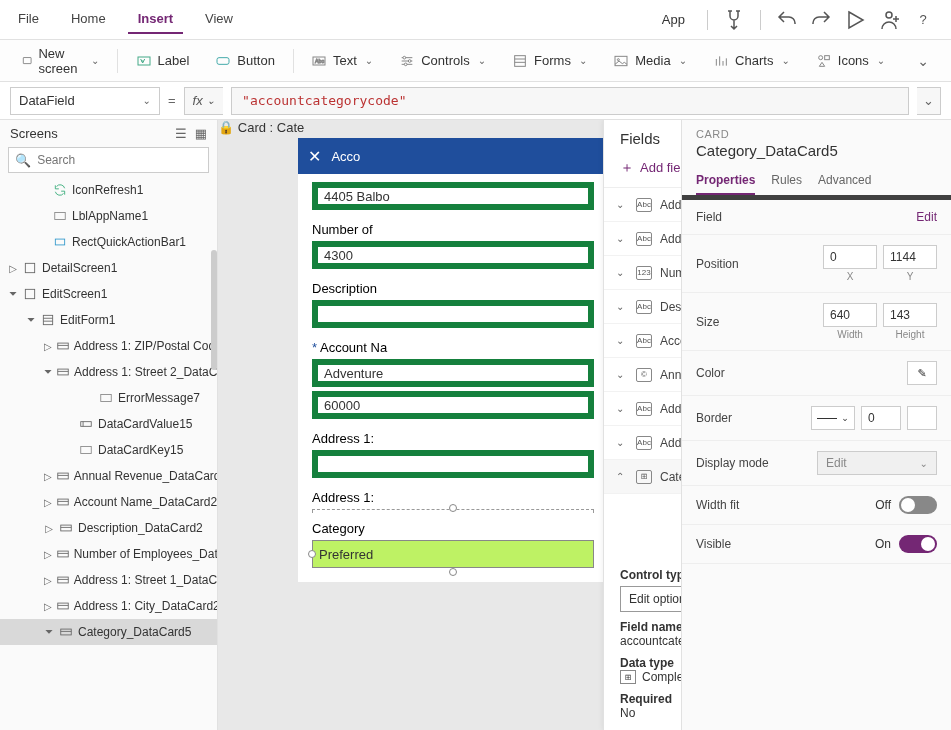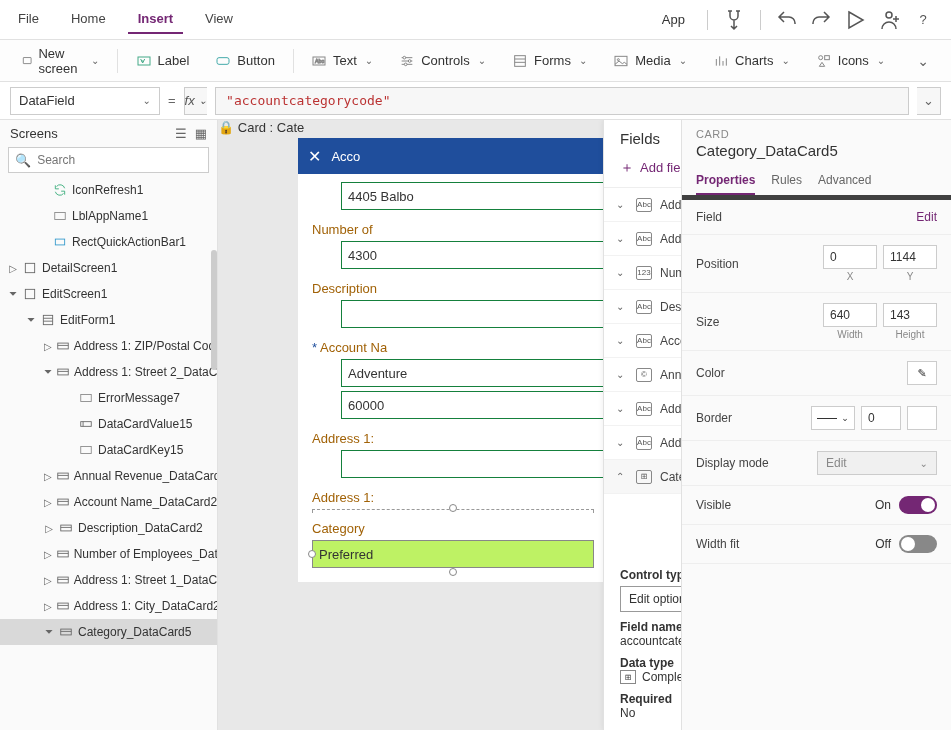--- a/index.html
+++ b/index.html
@@ -16,21 +16,21 @@
 
 .ribbon { display: flex; align-items: center; height: 42px; border-bottom: 1px solid #e1e1e1; padding: 0 12px; gap: 6px; background: #fdfdfd; }
 .ribbon-item { display: flex; align-items: center; gap: 6px; padding: 4px 10px; color: #333; cursor: pointer; }
 .ribbon-item svg { width: 16px; height: 16px; }
 .ribbon .chev { font-size: 10px; color: #666; margin-left: 2px; }
 .ribbon .sep { width: 1px; height: 24px; background: #e1e1e1; margin: 0 2px; }
 
 .formula-bar { display: flex; align-items: center; height: 38px; border-bottom: 1px solid #e1e1e1; padding: 0 10px; gap: 8px; }
 .formula-bar .prop-select { display: flex; align-items: center; justify-content: space-between; width: 150px; height: 28px; border: 1px solid #ccc; padding: 0 8px; background: #fff; }
 .formula-bar .eq { color: #666; }
-.formula-bar .fx { display: flex; align-items: center; gap: 4px; padding: 0 0; height: 28px; border: 1px solid #ccc; border-right: none; font-style: italic; color: #555; background:#f7f7f7;}
+.formula-bar .fx { display: flex; align-items: center; gap: 4px; padding: 0 8px; height: 28px; border: 1px solid #ccc; border-right: none; font-style: italic; color: #555; background:#f7f7f7;}
 .formula-bar .fx .chev { font-size: 10px; }
 .formula-bar .expr { flex: 1; height: 28px; border: 1px solid #ccc; padding: 0 10px; display: flex; align-items: center; font-family: Consolas, monospace; color: #b33; background:#f7f7f7; }
 .formula-bar .expand { width: 24px; height: 28px; border: 1px solid #ccc; border-left: none; display:flex; align-items:center; justify-content:center; color:#666; background:#f7f7f7;}
 
 .main { display: flex; height: calc(730px - 40px - 42px - 38px); }
 
 .left-panel { width: 218px; border-right: 1px solid #e1e1e1; background: #fafafa; display: flex; flex-direction: column; position:relative;}
 .left-panel .hdr { display: flex; align-items: center; justify-content: space-between; padding: 6px 10px; font-size: 13px; color: #333; }
 .left-panel .hdr .icons { display: flex; gap: 8px; color: #666; }
 .left-panel .search { margin: 0 8px 4px 8px; height: 26px; border: 1px solid #ccc; display: flex; align-items: center; padding: 0 6px; gap: 6px; color: #888; background: #fff; }
@@ -41,23 +41,23 @@
 .tree .arrow { width: 10px; font-size: 10px; color: #666; text-align:center; }
 .tree .ticon { width: 16px; height: 16px; display:flex; align-items:center; justify-content:center; color: #666; }
 .tree .ticon svg { width: 14px; height: 14px; }
 .left-panel .track { position: absolute; right: 0; top: 130px; width: 6px; height: 120px; background: #ccc; border-radius: 3px; }
 
 .canvas { flex: 1; background: #e8e8e8; position: relative; overflow: hidden; }
 .form-card { position: absolute; left: 80px; top: 18px; width: 310px; background: #fff; font-size: 13px; }
 .form-card .title { background: #1f4e9c; color: #fff; height: 36px; display: flex; align-items: center; padding: 0 10px; gap: 10px; overflow:hidden;}
 .form-card .title .x { font-size: 16px; }
 .form-card .body { padding: 0 14px 14px 14px; }
-.form-card .lbl { color: #a16207; font-size: 13px; margin-top: 12px; overflow:hidden; white-space:nowrap;}
+.form-card .lbl { color: #000000; font-size: 13px; margin-top: 12px; overflow:hidden; white-space:nowrap;}
 .form-card .lbl.req::before { content: "* "; color: #1f4e9c; }
-.form-card .inp { width: 100%; height: 28px; border: 1px solid #15803d; margin-top: 4px; padding: 0 6px; font-size: 13px; display:flex; align-items:center; background:#fff;margin-left:29px;}
+.form-card .inp { width: 100%; height: 28px; border: 6px solid #15803d; margin-top: 4px; padding: 0 6px; font-size: 13px; display:flex; align-items:center; background:#fff;}
 .form-card .sel-wrap { position: relative; margin-top: 4px; }
 .form-card .sel { border: 1px solid #888; background: #bef264; height: 28px; display: flex; align-items: center; padding: 0 6px; }
 .handle { position:absolute; width:8px; height:8px; background:#fff; border:1px solid #888; border-radius:50%;}
 
 .fields-panel { position: absolute; left: 385px; top: 0; width: 260px; bottom: 0; background: #fff; border-left: 1px solid #e1e1e1; border-right: 1px solid #e1e1e1; box-shadow: 0 0 6px rgba(0,0,0,0.08); display:flex; flex-direction:column; }
 .fields-panel .fhdr { display: flex; align-items: center; justify-content: space-between; padding: 10px 12px 6px 16px; }
 .fields-panel .fhdr .title { font-size: 15px; color: #333; }
 .fields-panel .addrow { display: flex; align-items: center; justify-content: space-between; padding: 6px 14px 10px 16px; color: #742774; font-size: 13px; border-bottom: 1px solid #eee;}
 .fields-panel .addrow .plus { font-size: 14px; margin-right: 6px; }
 .fields-panel .list { flex:1; overflow:hidden; }
@@ -314,21 +314,21 @@
         <div class="node" style="padding-left: 44px;">
           <span class="arrow">⏷</span>
           <span class="ticon">
             <svg viewBox="0 0 24 24" fill="none" stroke="#666" stroke-width="1.5">
               <rect x="3" y="7" width="18" height="10"></rect>
               <path d="M3 11h18"></path>
             </svg>
           </span>
           <span>Address 1: Street 2_DataCar</span>
         </div>
-        <div class="node" style="padding-left: 64px;">
+        <div class="node" style="padding-left: 64px; margin-left: 20px;">
           <span class="arrow"></span>
           <span class="ticon">
             <svg viewBox="0 0 24 24" fill="none" stroke="#888" stroke-width="1.5">
               <rect x="3" y="6" width="18" height="12"></rect>
             </svg>
           </span>
           <span>ErrorMessage7</span>
         </div>
         <div class="node" style="padding-left: 64px;">
           <span class="arrow"></span>
@@ -588,31 +588,31 @@
       </div>
     </div>
     <div class="prow">
       <span class="lab">Display mode</span>
       <div class="dmsel">
           <span>Edit</span>
           <span style="font-size:10px;">⌄</span>
         </div>
     </div>
     <div class="prow">
+      <span class="lab">Width fit</span>
+      <div class="toggle-wrap">
+          <span>Off</span>
+          <div class="toggle off">
+            <div class="knob"></div>
+          </div>
+        </div>
+    </div>
+    <div class="prow">
       <span class="lab">Visible</span>
       <div class="toggle-wrap">
           <span>On</span>
           <div class="toggle on">
             <div class="knob"></div>
           </div>
         </div>
     </div>
-    <div class="prow">
-      <span class="lab">Width fit</span>
-      <div class="toggle-wrap">
-          <span>Off</span>
-          <div class="toggle off">
-            <div class="knob"></div>
-          </div>
-        </div>
-    </div>
   </div>
 </div>
 
 </body></html>

